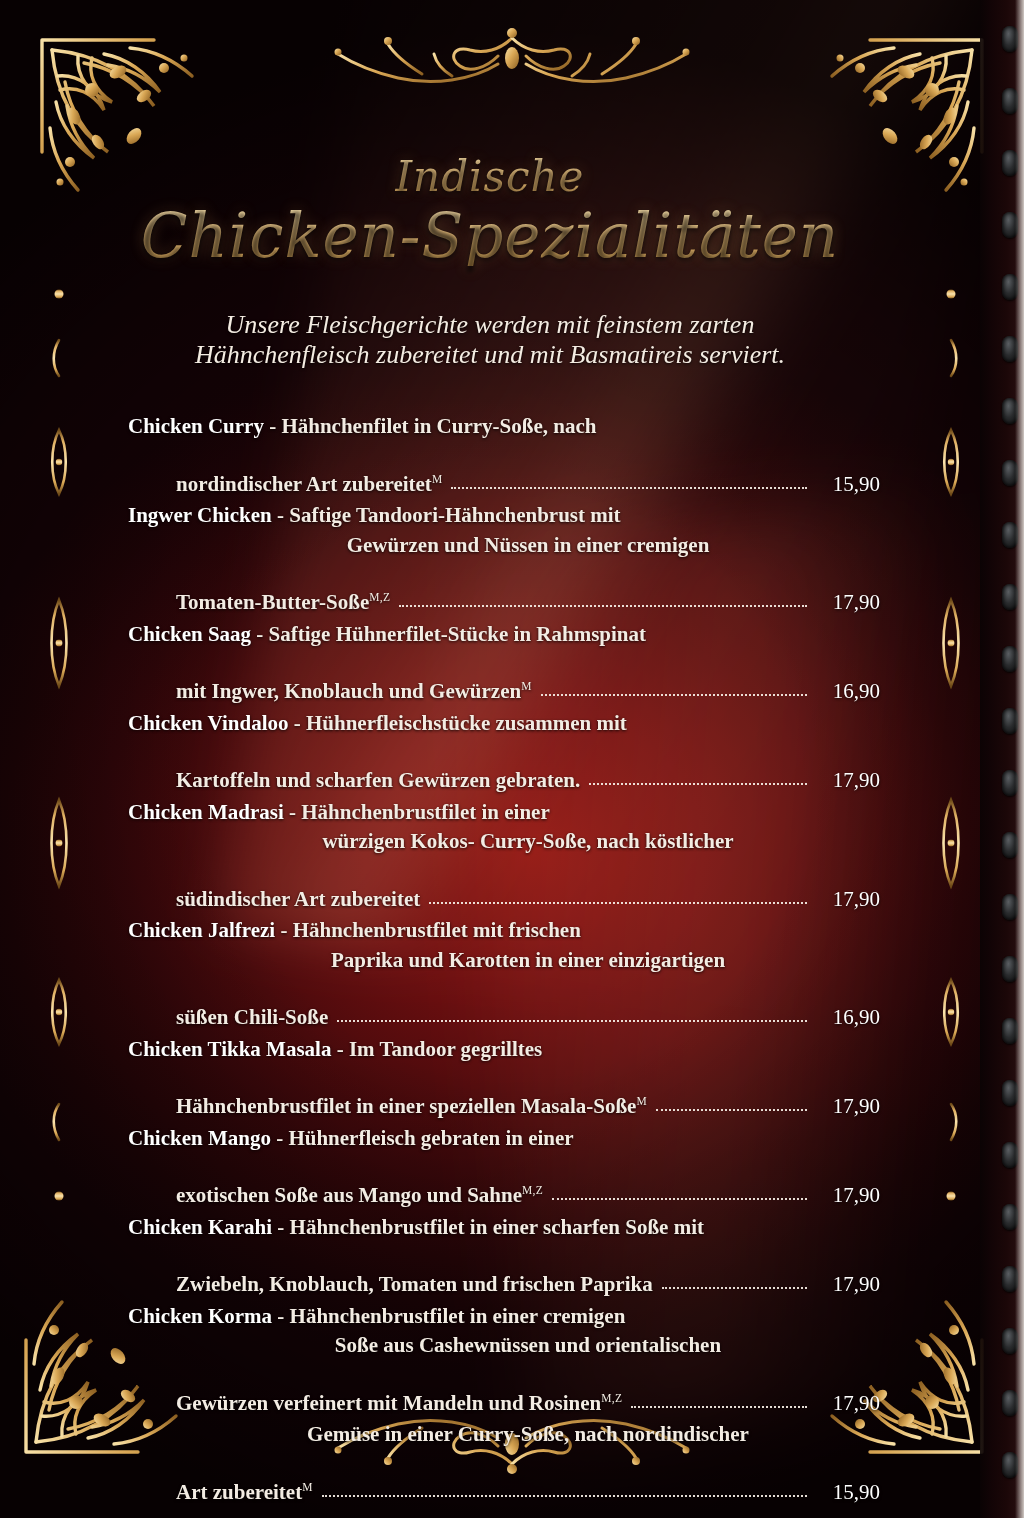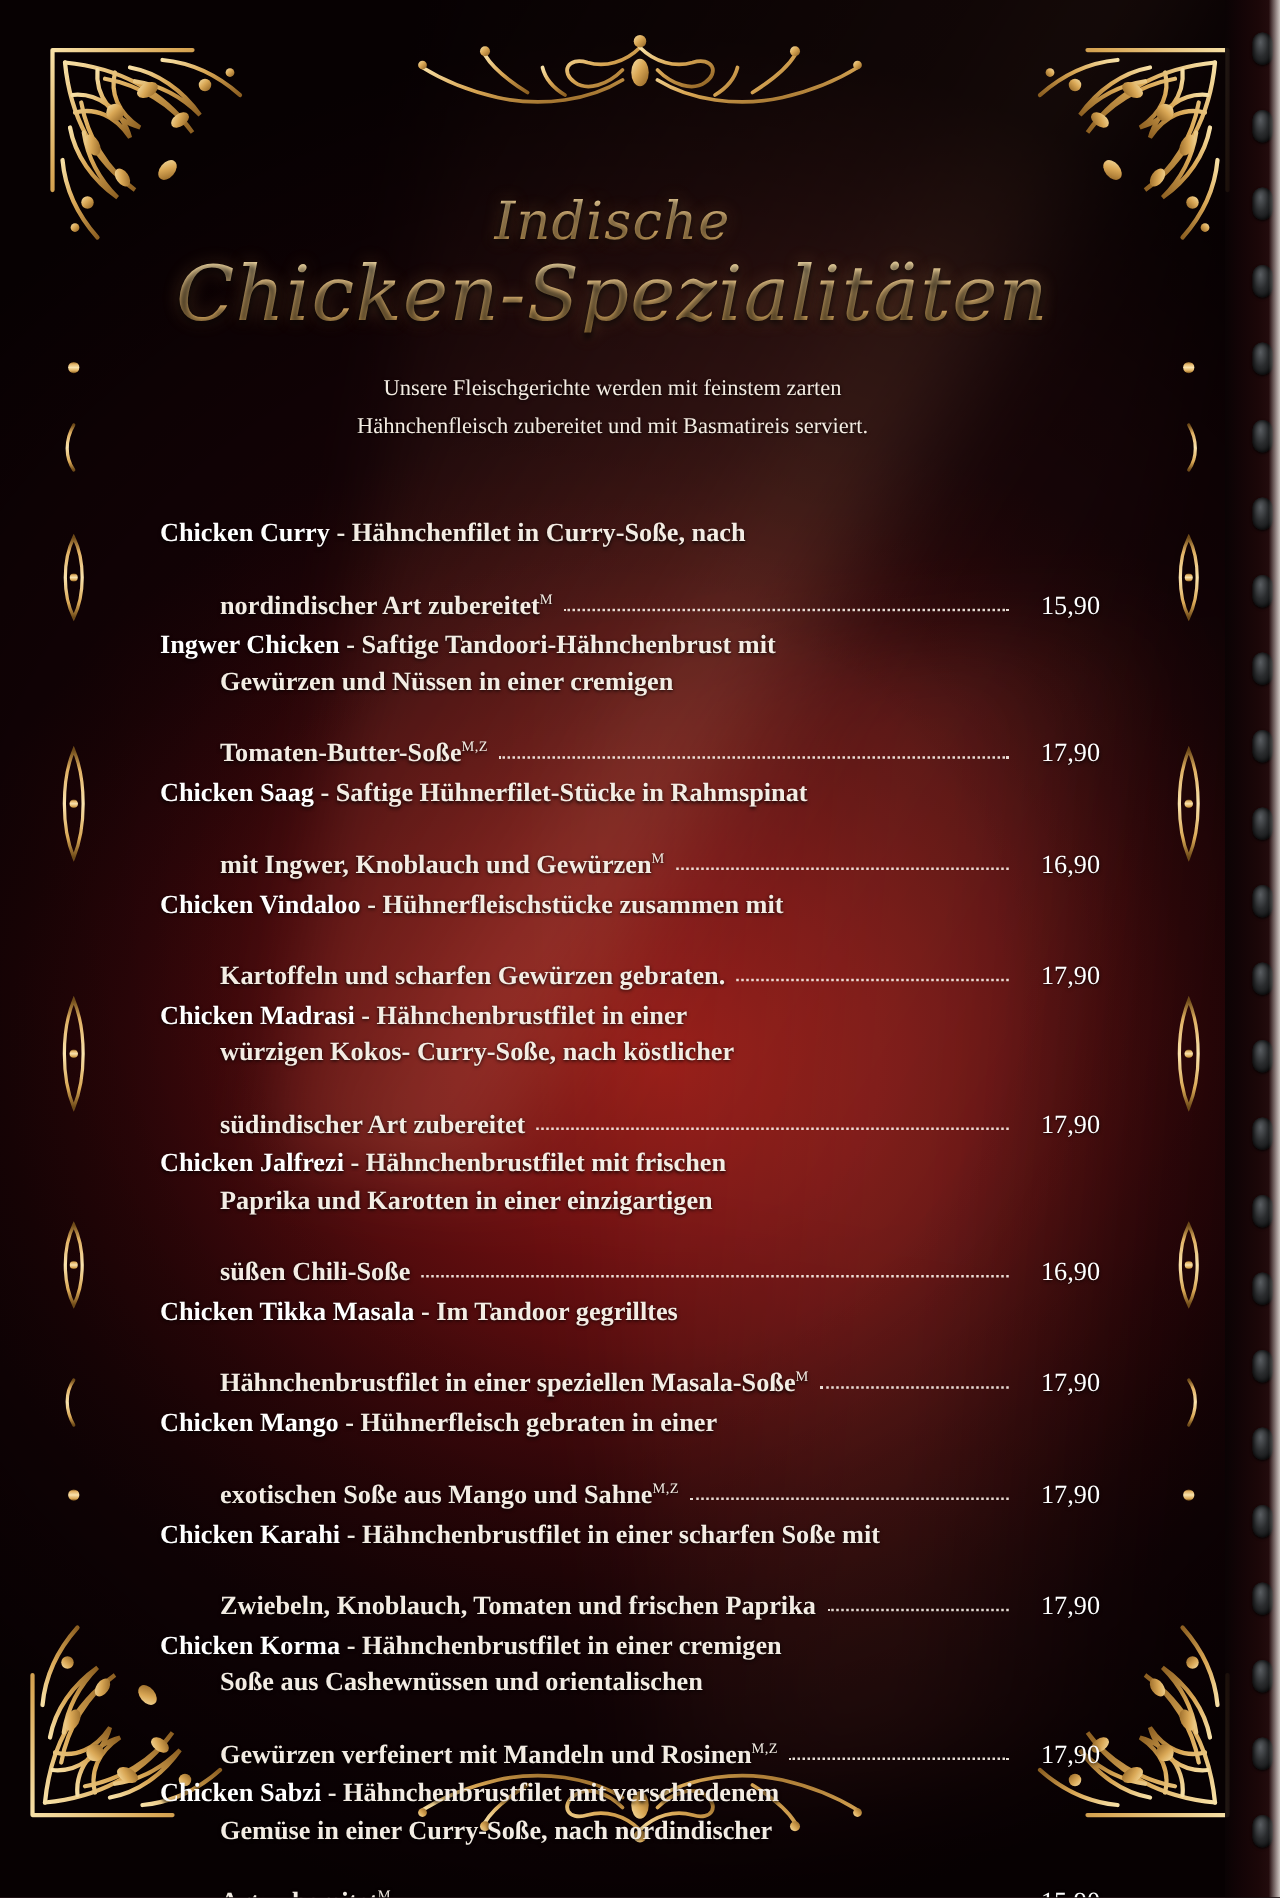--- a/index.html
+++ b/index.html
@@ -130,27 +130,28 @@
     background: linear-gradient(180deg, #fbe7b4 0%, #e8c07e 45%, #c99a4f 100%);
     -webkit-background-clip: text;
     background-clip: text;
     color: transparent;
   }
   #title-line-1 { font-size: 42px; line-height: 54px; }
   #title-line-2 { font-size: 61px; line-height: 60px; margin-top: 2px; }
 
   #intro {
     position: absolute;
-    left: 130px; top: 295px;
+    left: 130px; top: 310px;
     width: 720px;
     text-align: center;
     color: #f4ece2;
-    font-size: 18px;
+    font-size: 26px;
     line-height: 30px;
     text-shadow: 0 1px 3px rgba(0,0,0,0.85);
+    font-style: italic;
   }
 
   #dish-list {
     position: absolute;
     left: 128px; top: 412px;
     width: 752px;
     color: #f6efe6;
   }
   .dish {
     margin-bottom: 2px;
@@ -163,21 +164,21 @@
   .dish-name {
     font-weight: bold;
     color: #ffffff;
   }
   .dish-desc { color: #f3ece3; font-weight: bold; }
   .dline {
     display: flex;
     align-items: baseline;
     white-space: nowrap;
   }
-  .dline.indent { padding-left: 48px; }
+  .dline.indent { padding-left: 48px; justify-content: center; }
   .dline .txt {
     white-space: nowrap;
     overflow: visible;
   }
   .dline .leader {
     flex: 1 1 auto;
     margin: 0 7px 0 9px;
     position: relative;
     top: -2px;
     border-bottom: 2.2px dotted rgba(246,239,230,0.92);
@@ -558,23 +559,20 @@
             </div>
             <div class="dline indent">
               <span class="txt"><span class="dish-desc">Gewürzen verfeinert mit Mandeln und Rosinen</span><sup class="allerg">M,Z</sup></span>
               <span class="leader"></span>
               <span class="price">17,90</span>
             </div>
           </div>
         </div>
         <div class="dish">
           <div class="dish-body">
-            <div class="dline">
-              <span class="txt"><span class="dish-name">Chicken Sabzi</span><span class="dish-desc"> - Hähnchenbrustfilet mit verschiedenem</span></span>
-            </div>
             <div class="dline indent">
               <span class="txt"><span class="dish-desc">Gemüse  in einer Curry-Soße, nach nordindischer</span></span>
             </div>
             <div class="dline indent">
               <span class="txt"><span class="dish-desc">Art zubereitet</span><sup class="allerg">M</sup></span>
               <span class="leader"></span>
               <span class="price">15,90</span>
             </div>
           </div>
         </div>

